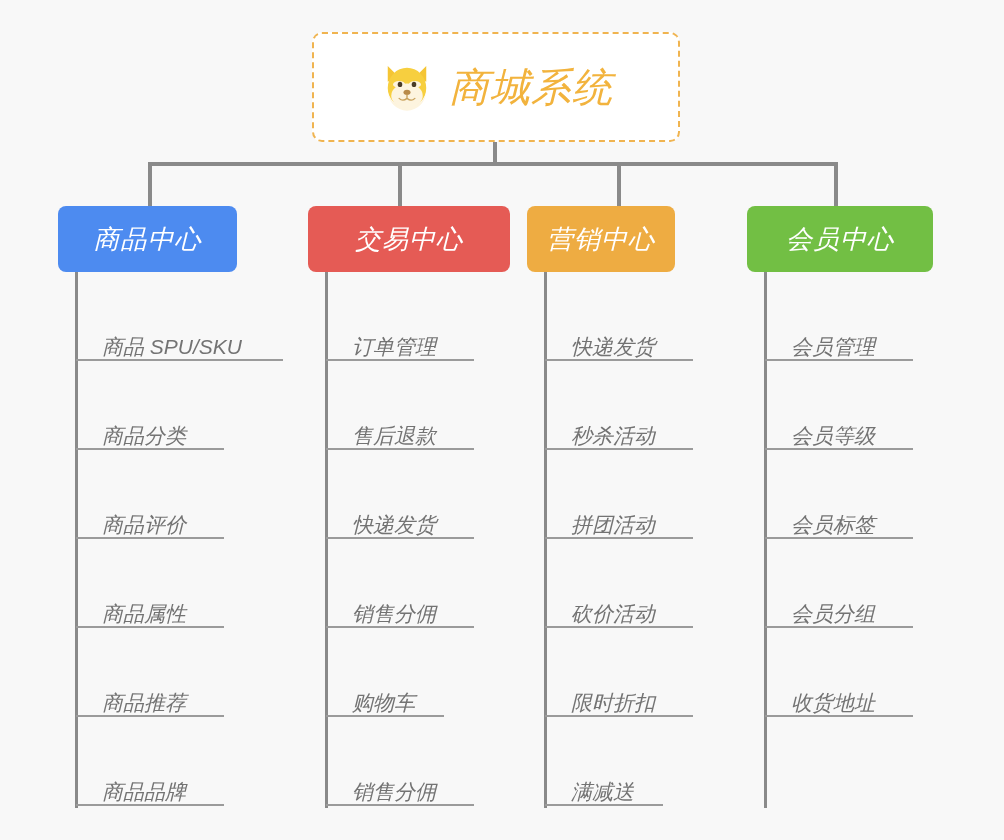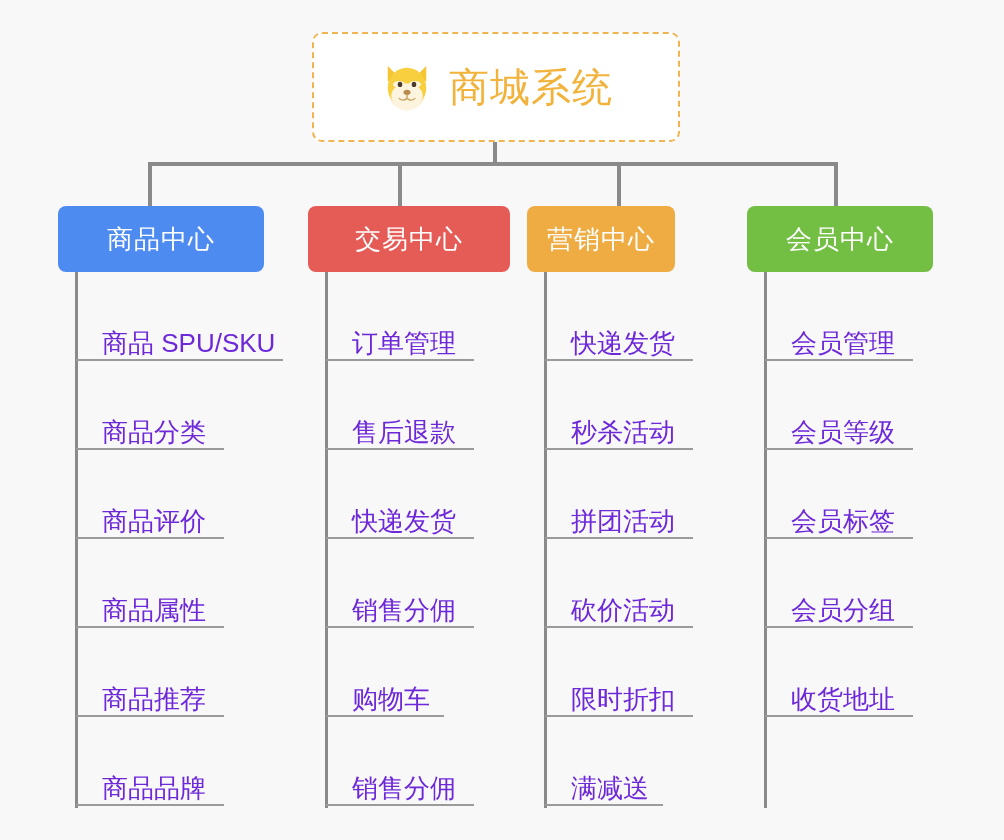--- a/index.html
+++ b/index.html
@@ -10,20 +10,21 @@
     width: 1004px;
     height: 840px;
     background: #f8f8f8;
     font-family: "Liberation Sans", "DejaVu Sans", sans-serif;
     overflow: hidden;
   }
   #canvas {
     position: relative;
     width: 1004px;
     height: 840px;
+    font-style: italic;
   }
 
   
   .root-node {
     position: absolute;
     left: 312px;
     top: 32px;
     width: 368px;
     height: 110px;
     background: #ffffff;
@@ -104,22 +105,22 @@
   .leaf {
     position: relative;
     height: 89px;
     box-sizing: border-box;
     display: flex;
     align-items: flex-end;
     padding-left: 44px;
     padding-bottom: 3px;
   }
   .leaf-label {
-    font-size: 26px;
-    color: #6d28d9;
+    font-size: 21px;
+    color: #737373;
     line-height: 1.1;
     white-space: nowrap;
   }
   
   .leaf::after {
     content: "";
     position: absolute;
     left: 18px;
     bottom: 0;
     height: 2px;
@@ -128,21 +129,21 @@
   .leaf.w-long::after  { width: 207px; }
   .leaf.w-med::after   { width: 148px; }
   .leaf.w-short::after { width: 118px; }
 
   
   #col-0 { left: 58px; width: 250px; }
   #col-1 { left: 308px; width: 220px; }
   #col-2 { left: 527px; width: 220px; }
   #col-3 { left: 747px; width: 220px; }
 
-  #col-0 .cat-box { width: 206px; }
+  #col-0 .cat-box { width: 179px; }
   #col-1 .cat-box { width: 202px; }
   #col-2 .cat-box { width: 148px; }
   #col-3 .cat-box { width: 186px; }
 </style>
 </head>
 <body>
 
 <div id="canvas">
 
   <div class="root-node">

